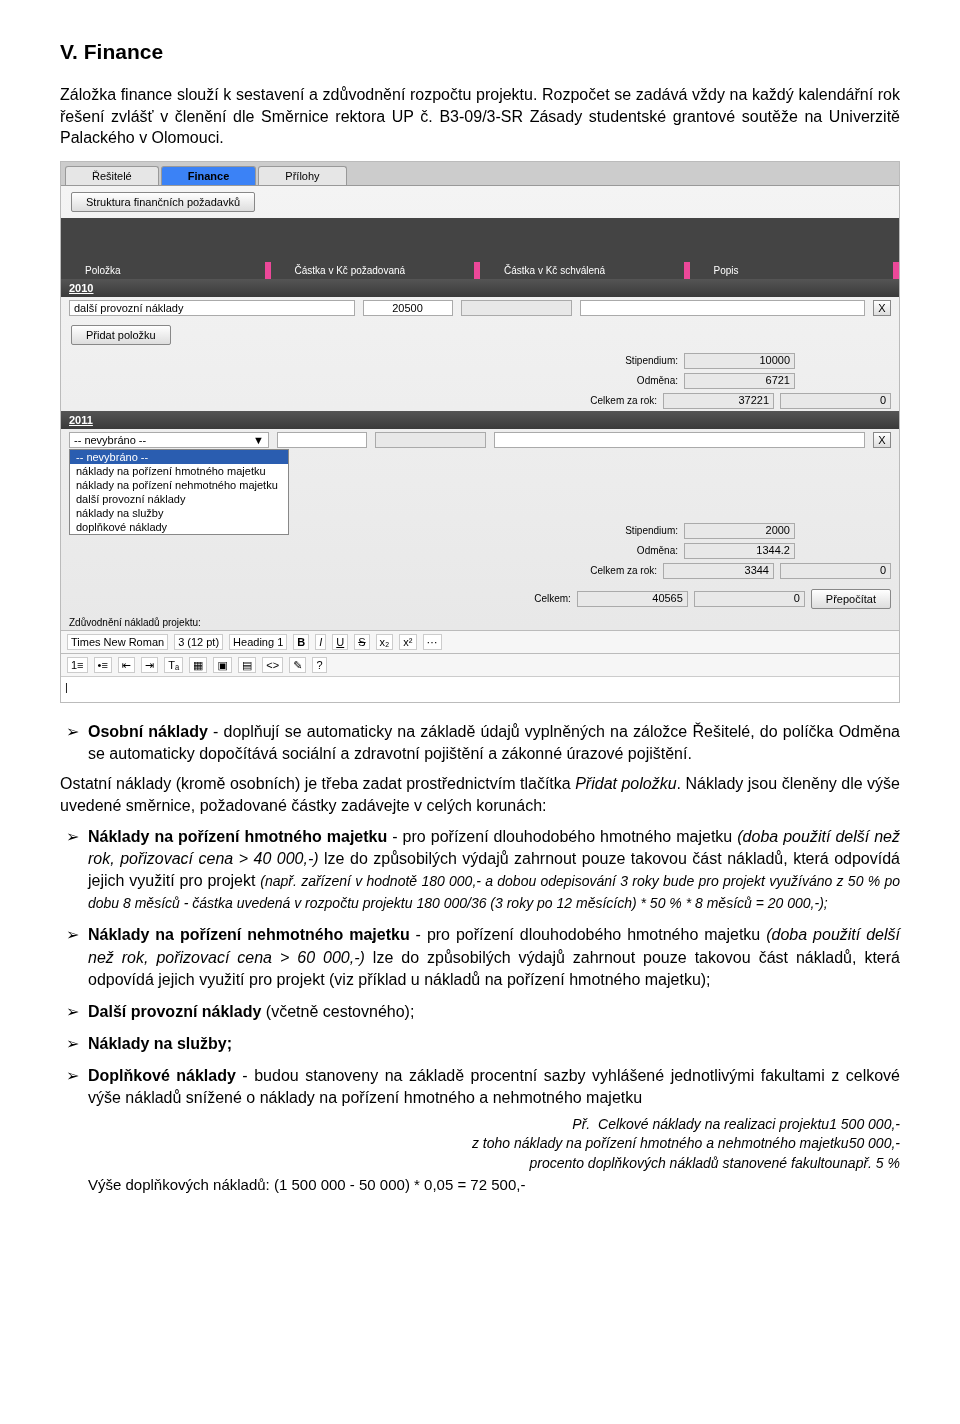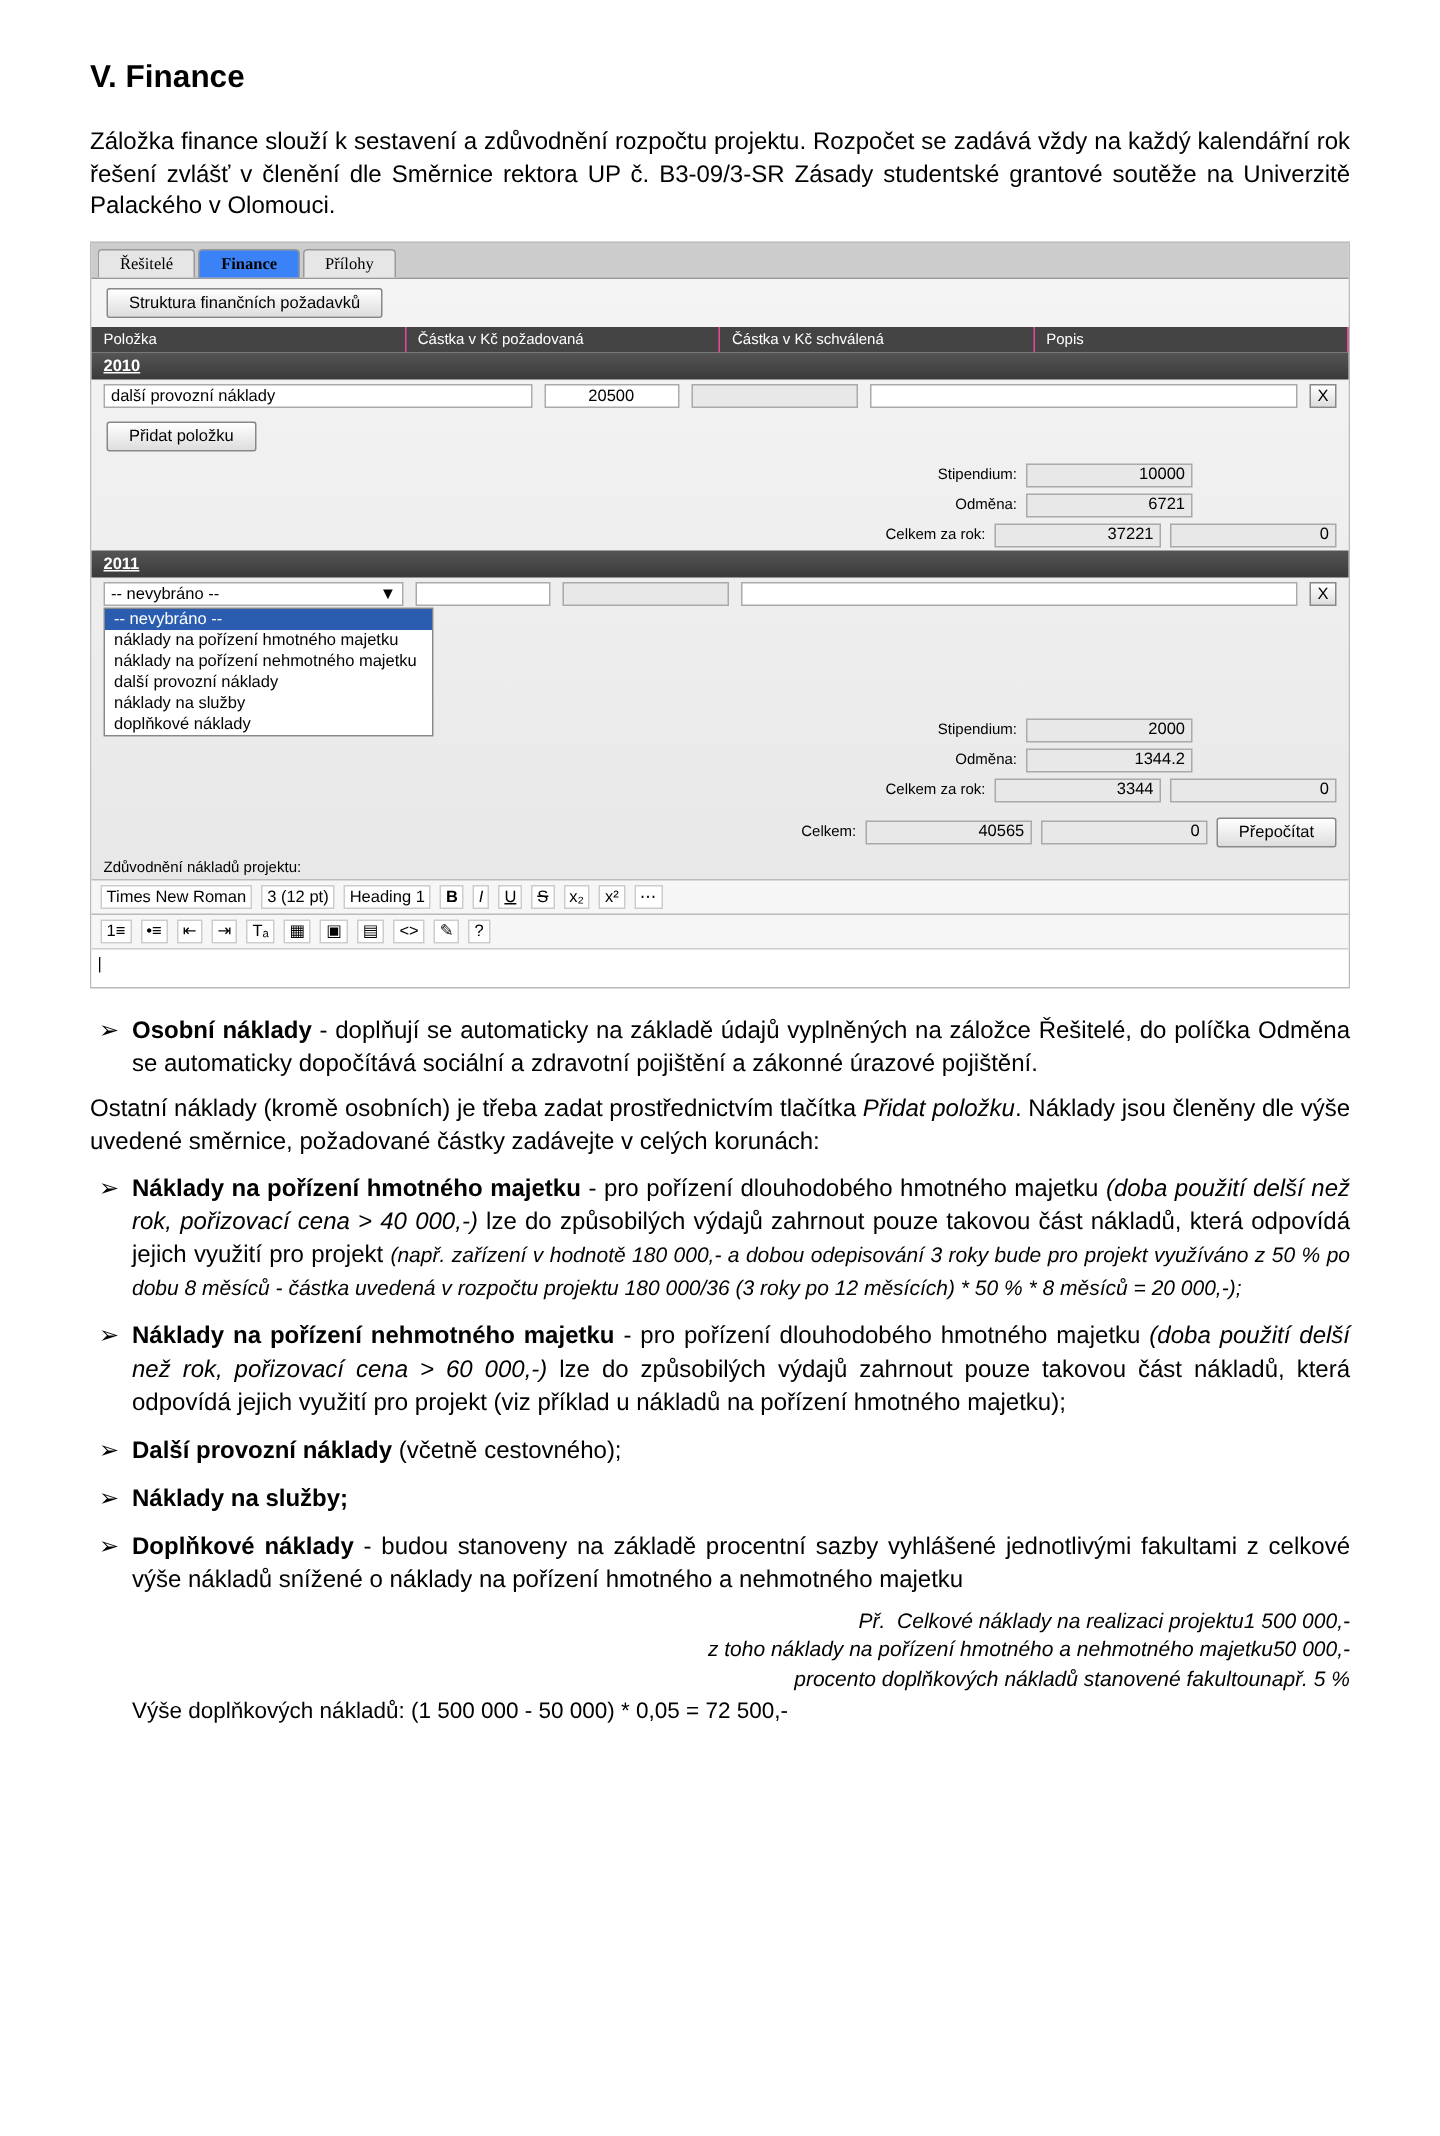--- a/index.html
+++ b/index.html
@@ -35,27 +35,26 @@
     background: #eee;
     margin: 12px 0 18px 0;
   }
   .tabs {
     display: flex;
     gap: 2px;
     background: #ccc;
     padding: 4px 4px 0 4px;
   }
   .tab {
-    padding: 3px 14px;
+    padding: 3px 26px;
     border: 1px solid #999;
     border-bottom: none;
     border-radius: 3px 3px 0 0;
     background: #e6e6e6;
     cursor: pointer;
-    font-family: Liberation Serif, serif;
   }
   .tab.active {
     background: #3b82f6;
     font-weight: bold;
   }
   .panel {
     background: linear-gradient(#f4f4f4, #e6e6e6);
     border-top: 1px solid #999;
   }
   .btn-wide {
@@ -67,23 +66,24 @@
     border-radius: 2px;
     cursor: pointer;
   }
   .thead-row {
     display: flex;
     background: #444;
     color: #fff;
   }
   .thead-row div {
     flex: 1;
-    padding: 3px 8px;
-    border-right: 1px solid #ec4899;
+    padding: 3px 24px;
+    border-right: 6px solid #ec4899;
     font-size: 10px;
+    margin-top: 44px;
   }
   .year-band {
     background: linear-gradient(#555,#3a3a3a);
     color: #fff;
     padding: 3px 8px;
     font-weight: bold;
     text-decoration: underline;
   }
   .row { display: flex; gap: 8px; padding: 3px 8px; align-items: center; }
   .row input[type=text] {

